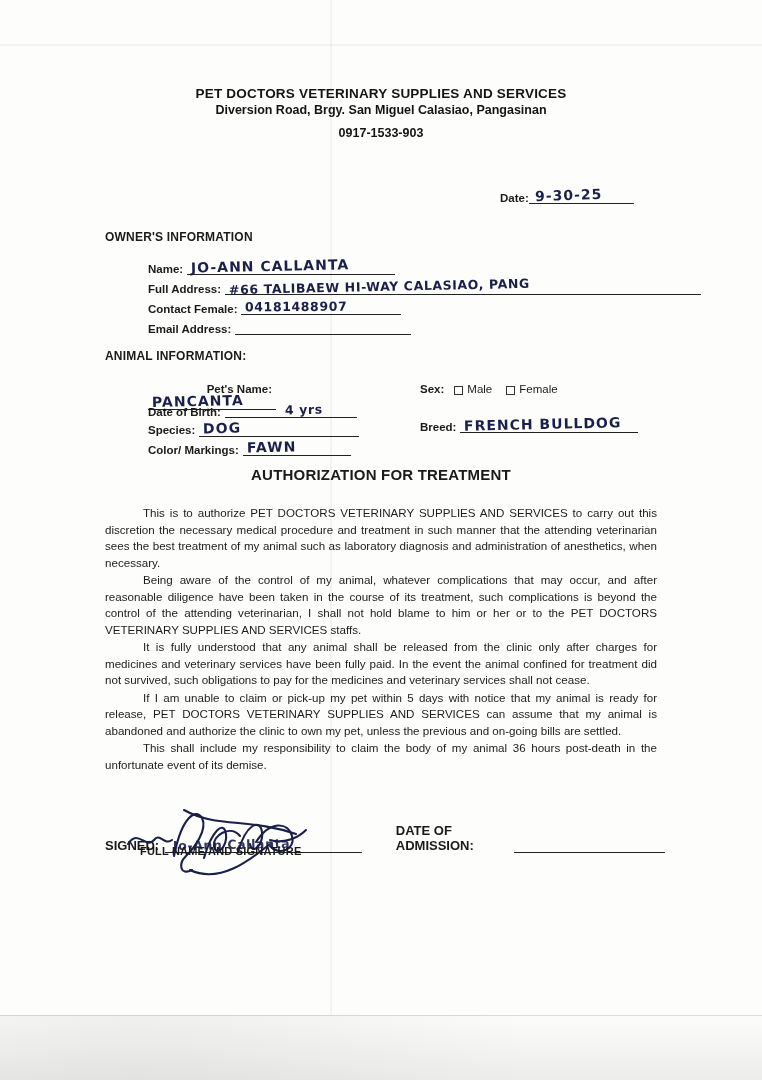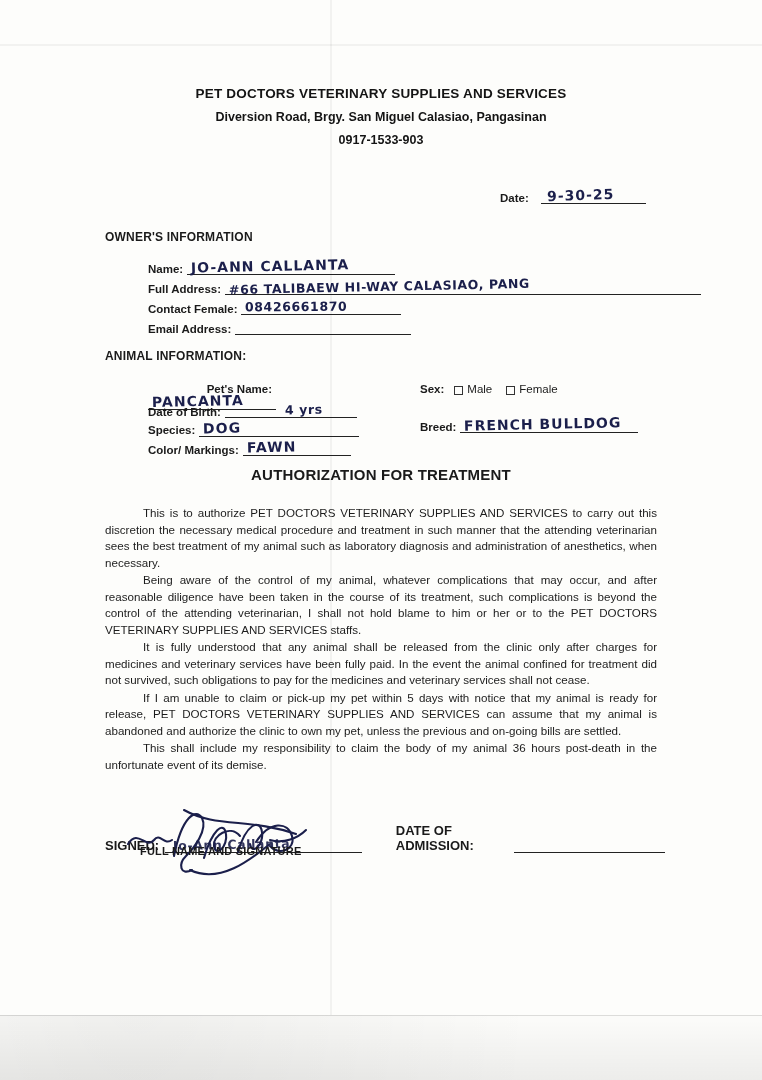--- a/index.html
+++ b/index.html
@@ -56,38 +56,38 @@
   }
   .clinic-name {
     font-size: 13.5px;
     font-weight: bold;
     letter-spacing: 0.2px;
     color: #141414;
   }
   .clinic-address {
     font-size: 12.5px;
     font-weight: bold;
-    margin-top: 9px;
+    margin-top: 2px;
     color: #141414;
   }
   .clinic-phone {
     font-size: 12.5px;
     font-weight: bold;
     margin-top: 9px;
     color: #141414;
   }
 
   
   .date-row {
     position: absolute;
     left: 500px;
     top: 190px;
     display: flex;
     align-items: flex-end;
-    gap: 12px;
+    gap: 0;
   }
   .date-label {
     font-size: 11.5px;
     font-weight: bold;
   }
   .rule {
     border-bottom: 1px solid #222;
     height: 13px;
   }
 
@@ -259,21 +259,21 @@
   <div class="field" id="f-address">
     <span class="lbl">Full Address:</span>
     <span class="line" style="width:476px;">
       <span class="hw small">#66 TALIBAEW HI-WAY CALASIAO, PANG</span>
     </span>
   </div>
 
   <div class="field" id="f-contact">
     <span class="lbl">Contact Female:</span>
     <span class="line" style="width:160px;">
-      <span class="hw small tilt0">08426661870</span>
+      <span class="hw small tilt0">04181488907</span>
     </span>
   </div>
 
   <div class="field" id="f-email">
     <span class="lbl">Email Address:</span>
     <span class="line" style="width:176px;">
       <span class="hw small"></span>
     </span>
   </div>
 

